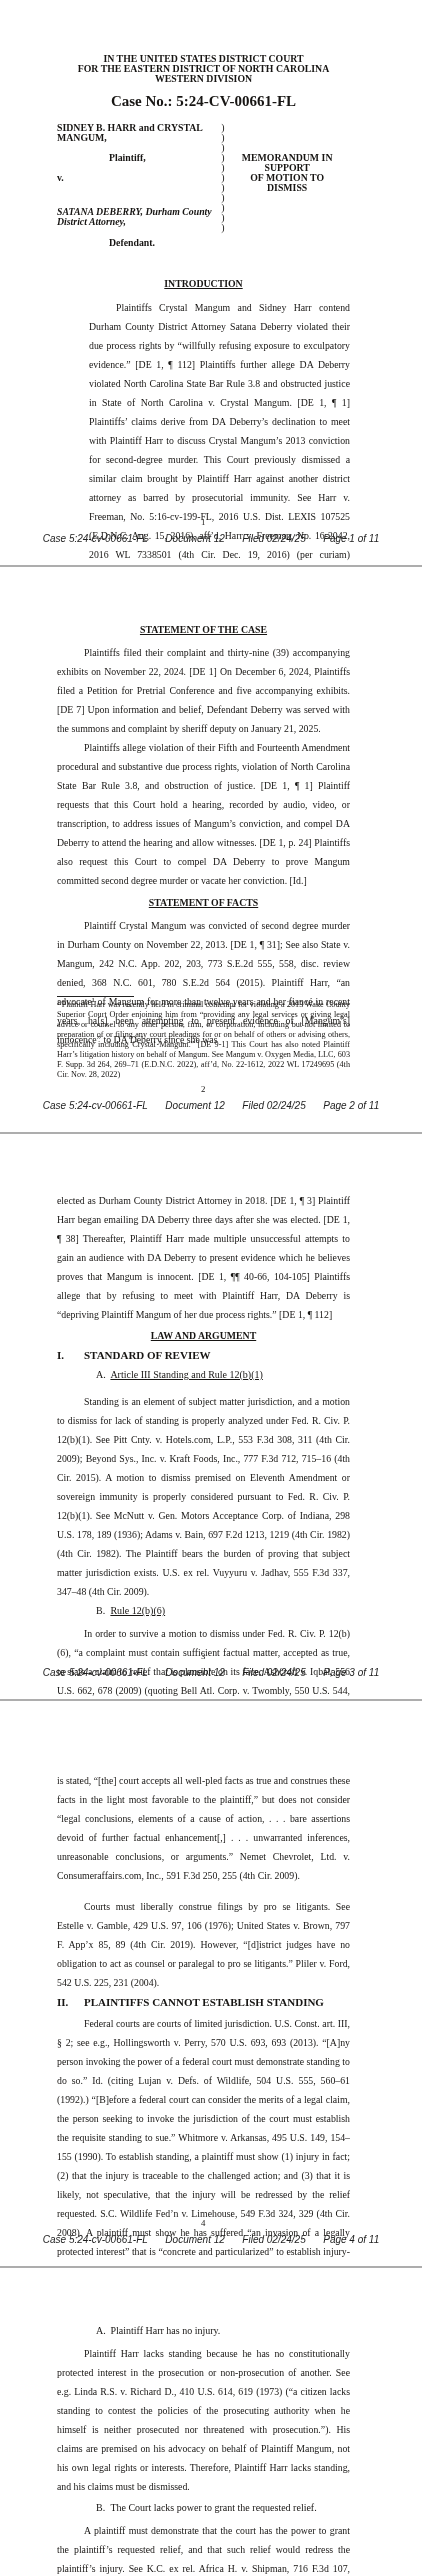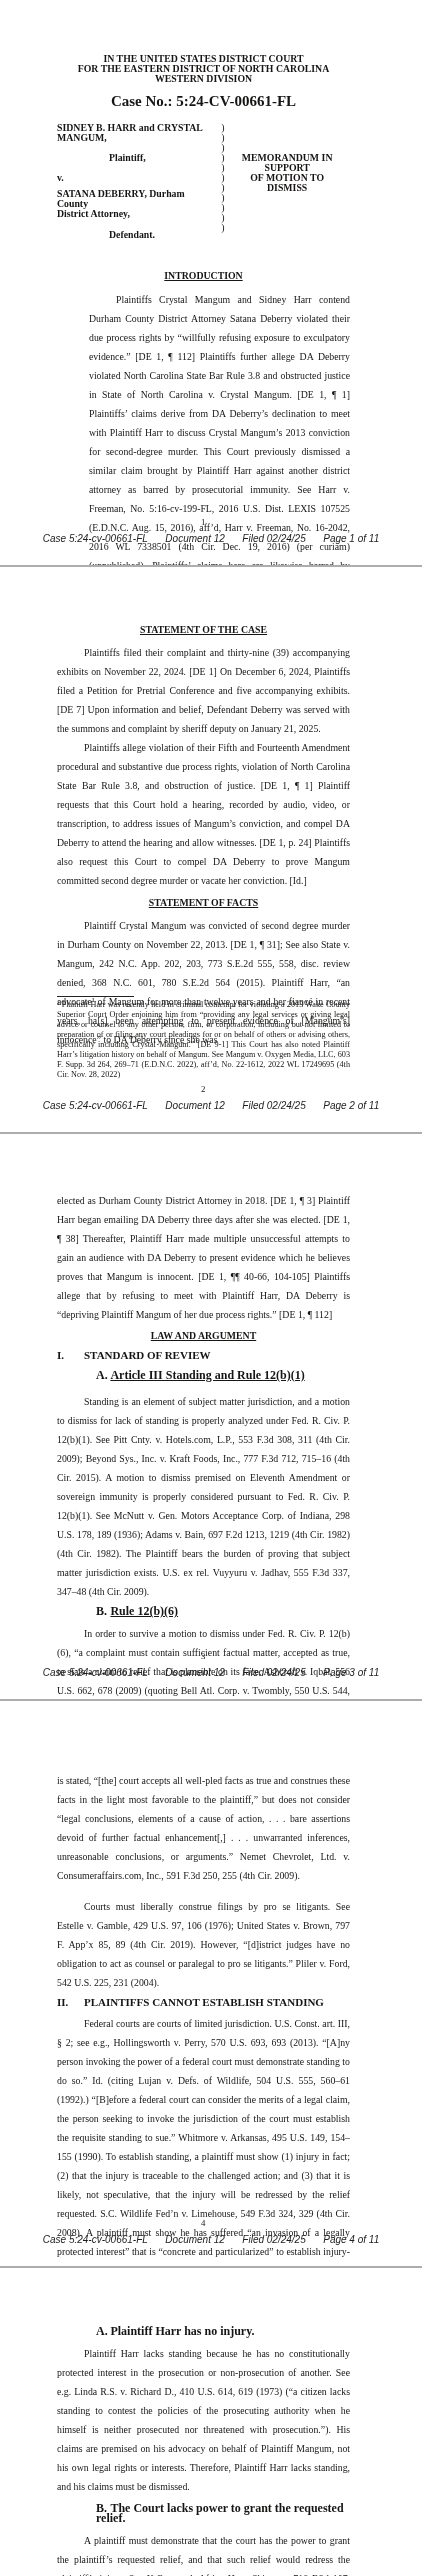--- a/index.html
+++ b/index.html
@@ -14,32 +14,32 @@
   .page.sep{border-bottom:2.1px solid #adadad;}
   .body-text{font-size:9.8px;line-height:19px;text-align:justify;}
   p.para{margin:0;text-indent:27px;}
   p.cont{margin:0;text-indent:0;}
   .h-center{
     text-align:center;font-weight:bold;font-size:9.8px;line-height:10.3px;
     text-decoration:underline;margin:0;
   }
   .rnum{font-weight:bold;font-size:11px;line-height:10.3px;margin:0;}
   .rnum .enum{display:inline-block;width:27px;font-weight:bold;}
-  .subhead{font-weight:bold;font-size:12px;line-height:10.3px;margin:0 0 0 39px;}
+  .subhead{font-weight:normal;font-size:10px;line-height:10.3px;margin:0 0 0 39px;}
   .subhead .enum{display:inline-block;width:14.4px;}
   .subhead .hu{text-decoration:underline;}
   
   .court-header{margin-top:54px;text-align:center;font-weight:bold;font-size:9.8px;line-height:10px;}
   .case-no{margin-top:9.3px;text-align:center;font-weight:bold;font-size:15px;}
   .caption{display:flex;margin-top:12.4px;font-size:9.8px;line-height:10px;}
   .cap-left{width:155px;font-weight:bold;}
   .cap-pre{white-space:pre-line;margin:0;}
   .cap-label{margin:10.3px 0 0 52px;}
   .cap-v{margin-top:10.3px;}
-  .cap-name2{margin-top:6px;}
+  .cap-name2{margin-top:24px;font-style:italic;}
   .cap-parens{width:18.5px;padding-left:9.3px;white-space:pre-line;font-weight:normal;}
   .cap-right{flex:1;text-align:center;padding:30px 15.5px 0 0;font-weight:bold;white-space:pre-line;line-height:10px;}
   .intro-head{margin-top:31px;}
   .intro-para{margin-top:9.3px;margin-left:32px;}
   
   .p2-head1{margin-top:58px;}
   .p2-para1{margin-top:8.2px;}
   .p2-head2{margin-top:7.2px;}
   .p2-facts{margin-top:8.2px;}
   .footnote{

